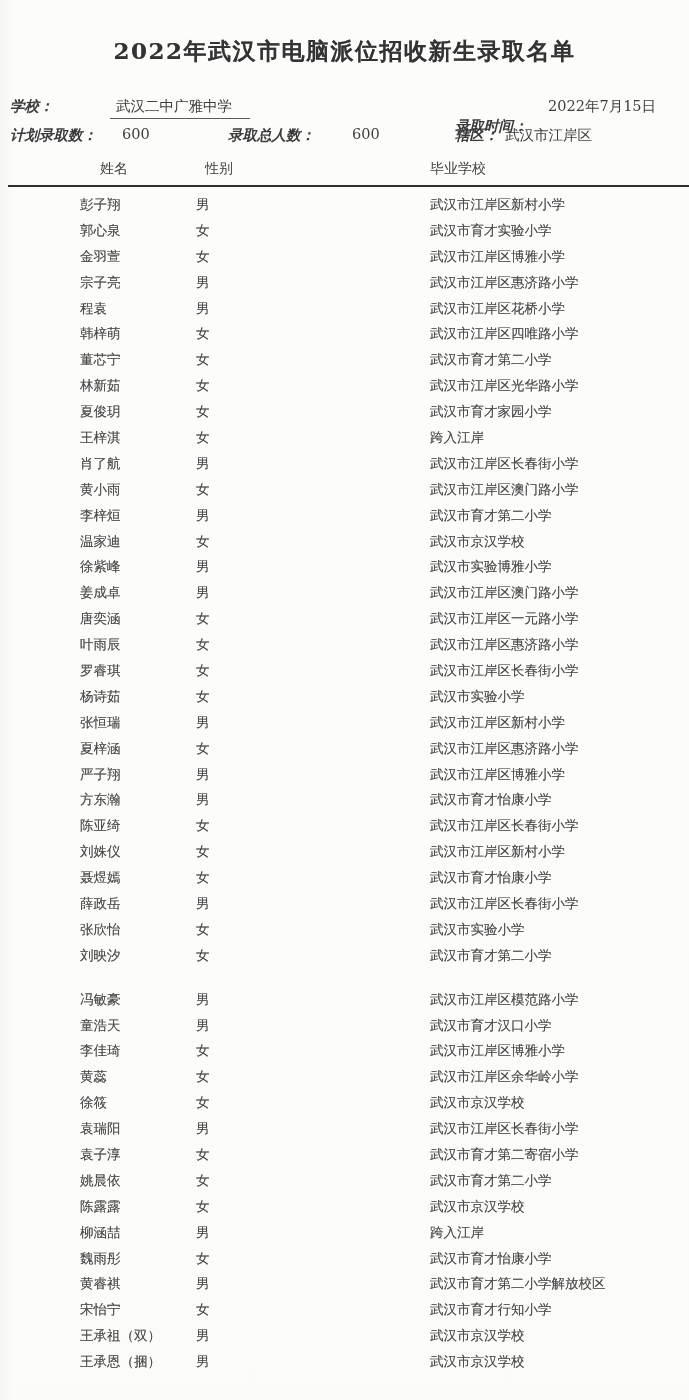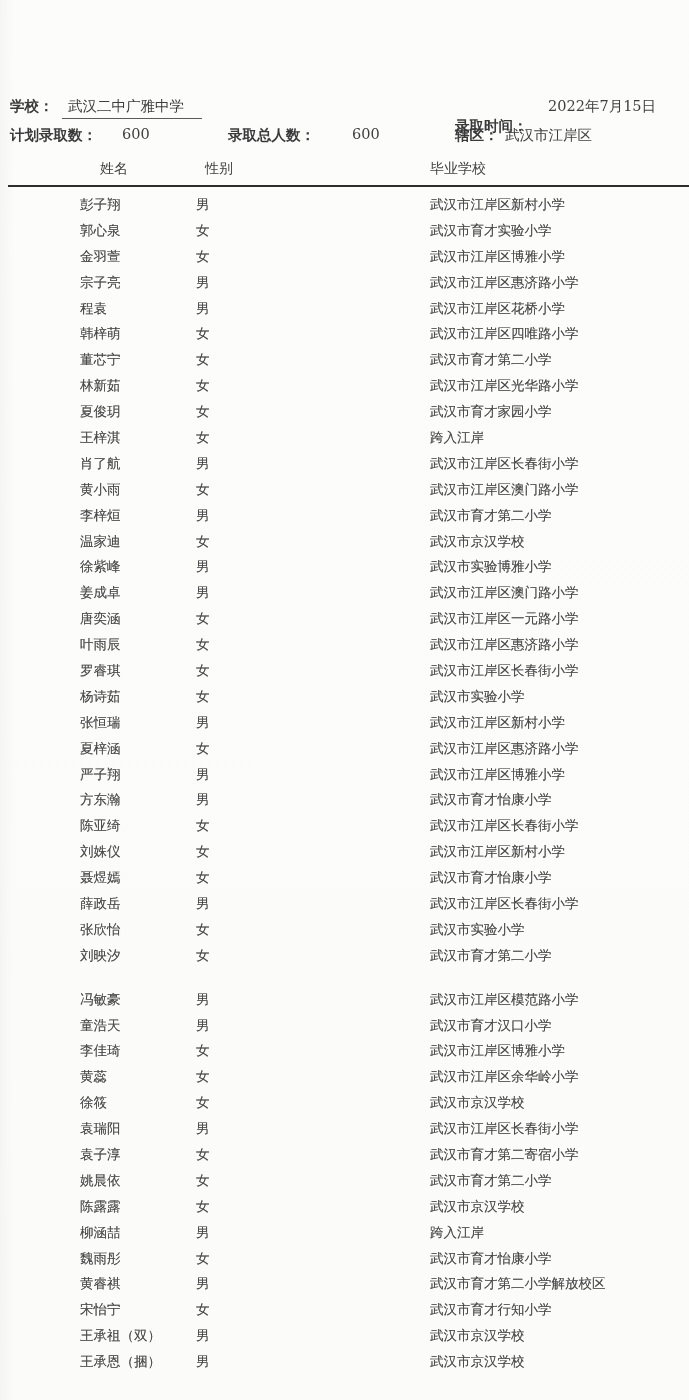--- a/index.html
+++ b/index.html
@@ -15,27 +15,28 @@
     background:linear-gradient(to right, rgba(120,120,120,0.05) 0px, rgba(120,120,120,0.0) 14px),
                linear-gradient(to bottom,#fcfcfb,#fbfbf9);
   }
   .doc-title{
     position:absolute;top:36px;left:0;right:0;
     text-align:center;font-size:23px;font-weight:bold;color:#333;
     letter-spacing:1.5px;
     text-shadow:0 0 0.5px rgba(50,50,50,.55);
   }
   .info{position:absolute;left:0;right:0;font-size:14.5px;color:#3e3e3e;}
-  .info .lbl{font-weight:bold;color:#3a3a3a;}
+  .info .lbl{font-weight:bold;color:#3a3a3a;font-style:italic;}
   .line1{top:97px;}
   .line2{top:126px;}
   .pos{position:absolute;white-space:nowrap;}
   .school-name{
     border-bottom:1.5px solid #5a5a5a;
     padding:0 18px 2px 6px;
+    margin-left:48px;
   }
   .thead{position:absolute;top:160px;left:0;right:0;font-size:14px;color:#424242;}
   .rule{
     position:absolute;top:185px;left:8px;right:0;height:2px;
     background:#2e2e2e;
   }
   .tbody{position:absolute;top:192px;left:0;right:0;}
   .trow{position:relative;height:25.9px;width:572px;}
   .trow span{
     position:absolute;top:50%;transform:translateY(-50%);
@@ -48,20 +49,21 @@
   .h-name{left:100px;}
   .h-gender{left:205px;}
   .h-school{left:430px;}
   .row-gap{height:18px;}
 </style>
 </head>
 <body>
 
 <div class="page">
 
+  <div class="doc-title">2022年武汉市电脑派位招收新生录取名单</div>
 
   <div class="info line1">
     <span class="pos lbl" style="left:10px;">学校：</span>
     <span class="pos school-name" style="left:62px;">武汉二中广雅中学</span>
     <span class="pos lbl" style="left:455px;margin-top:20px;">录取时间：</span>
     <span class="pos" style="left:548px;">2022年7月15日</span>
   </div>
 
   <div class="info line2">
     <span class="pos lbl" style="left:10px;">计划录取数：</span>

